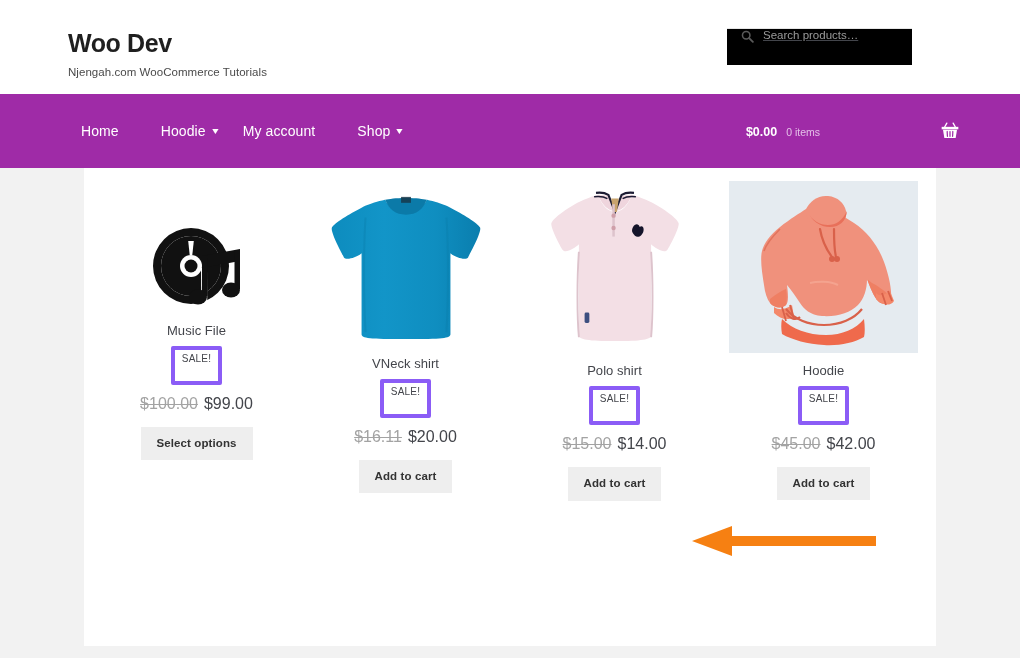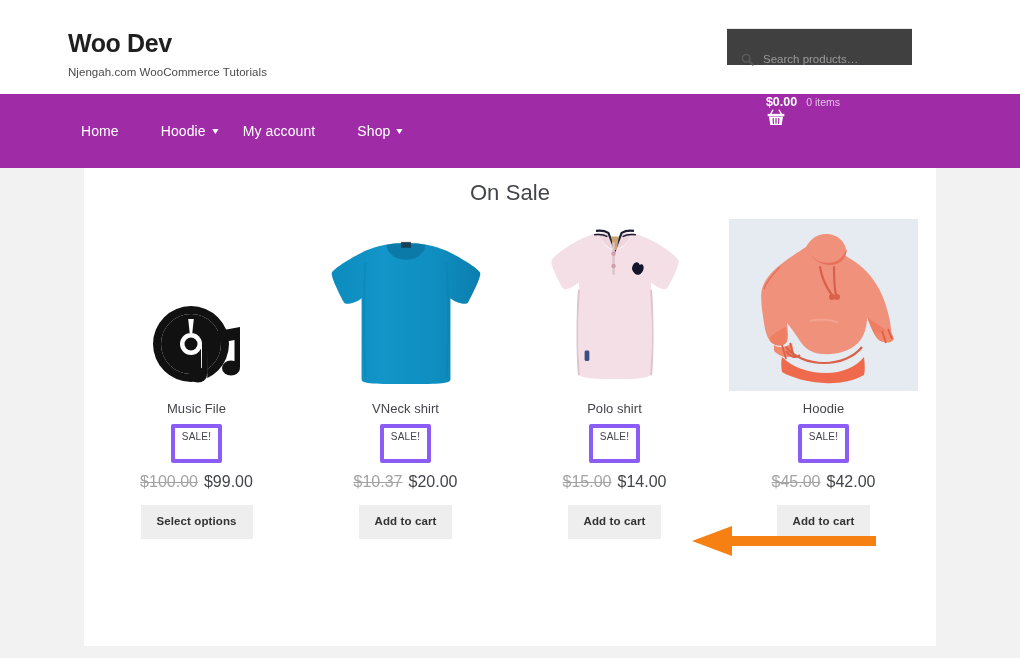--- a/index.html
+++ b/index.html
@@ -44,25 +44,25 @@
     margin-top: 8px;
     letter-spacing: 0.05px;
   }
 
   .search-box {
     position: absolute;
     right: 108px;
     top: 28px;
     width: 185px;
     height: 37px;
-    background: #404040;
+    background: #000000;
     border: none;
     border-top: 1px solid #e6e6e6;
     display: flex;
-    align-items: flex-end;
+    align-items: flex-start;
     padding-left: 14px;
     text-decoration: underline;
   }
 
   .search-icon {
     width: 13px;
     height: 13px;
     flex: 0 0 auto;
     margin-right: 9px;
     position: relative;
@@ -121,21 +121,21 @@
     display: inline-block;
     transform: scaleX(1.25);
   }
 
   .cart-area {
     position: absolute;
     right: 60px;
     top: 0;
     height: 74px;
     display: flex;
-    flex-direction: column;
+    align-items: center;
   }
 
   .cart-text {
     display: flex;
     align-items: baseline;
     margin-right: 120px;
     position: relative;
     top: 1px;
   }
 
@@ -167,21 +167,21 @@
     text-align: center;
     font-size: 22px;
     font-weight: normal;
     color: #43454b;
     padding-top: 12px;
     letter-spacing: 0.1px;
   }
 
   .products {
     display: flex;
-    align-items: flex-end;
+    align-items: center;
     padding: 0 8px;
     margin-top: 12px;
   }
 
   .product {
     width: 25%;
     text-align: center;
     padding: 0 10px;
   }
 
@@ -313,21 +313,20 @@
         <path d="M3.6 10.6 L5.2 20.4 L18.8 20.4 L20.4 10.6 Z" fill="#ffffff"></path>
         <path d="M8.6 12.6 L8.9 18.4 M12 12.6 L12 18.4 M15.4 12.6 L15.1 18.4" stroke="#9f2ba7" stroke-width="1.5" fill="none" stroke-linecap="round"></path>
       </svg>
     </span>
   </div>
 
 </nav>
 
 <main class="content-wrap">
 
-  <h1 class="page-title">On Sale</h1>
 
   <div class="products">
 
     <div class="product">
       <div class="product-thumb thumb-music">
         <svg viewBox="0 0 100 86" width="100" height="86" aria-hidden="true">
           <path d="M44 4 A38 38 0 1 0 44 80 A38 38 0 0 0 44 4 Z
                    M44 12 A30 30 0 1 1 44 72 A30 30 0 1 1 44 12 Z" fill="#111111"></path>
           <circle cx="44" cy="42" r="30" fill="#111111"></circle>
           <circle cx="44" cy="42" r="11" fill="#ffffff"></circle>
@@ -372,21 +371,21 @@
           <path d="M64 12 C68 22 74 27 85 27 C96 27 102 22 106 12
                    C102 11 96 10 85 10 C74 10 68 11 64 12 Z" fill="#0b7aa8"></path>
           <rect x="80" y="9" width="10" height="6" fill="#18384a" opacity="0.85"></rect>
           <path d="M44 30 C42 60 42 110 44 146" stroke="#0a7aa8" stroke-width="2" fill="none" opacity="0.35"></path>
           <path d="M126 30 C128 60 128 110 126 146" stroke="#0a7aa8" stroke-width="2" fill="none" opacity="0.35"></path>
         </svg>
       </div>
       <h2 class="product-title">VNeck shirt</h2>
       <span class="sale-badge">SALE!</span>
       <div class="price">
-        <del>$10.37</del><ins>$20.00</ins>
+        <del>$16.11</del><ins>$20.00</ins>
       </div>
       <button class="cart-button">Add to cart</button>
     </div>
 
     <div class="product">
       <div class="product-thumb thumb-polo">
         <svg viewBox="0 0 160 175" width="152" height="173" aria-hidden="true">
           <path d="M62 12 C62 12 48 16 36 23 C24 30 14 38 13 42
                    C12 46 22 66 25 70 C28 74 38 68 42 64
                    L42 160 C42 164 52 166 80 166 C108 166 118 164 118 160

